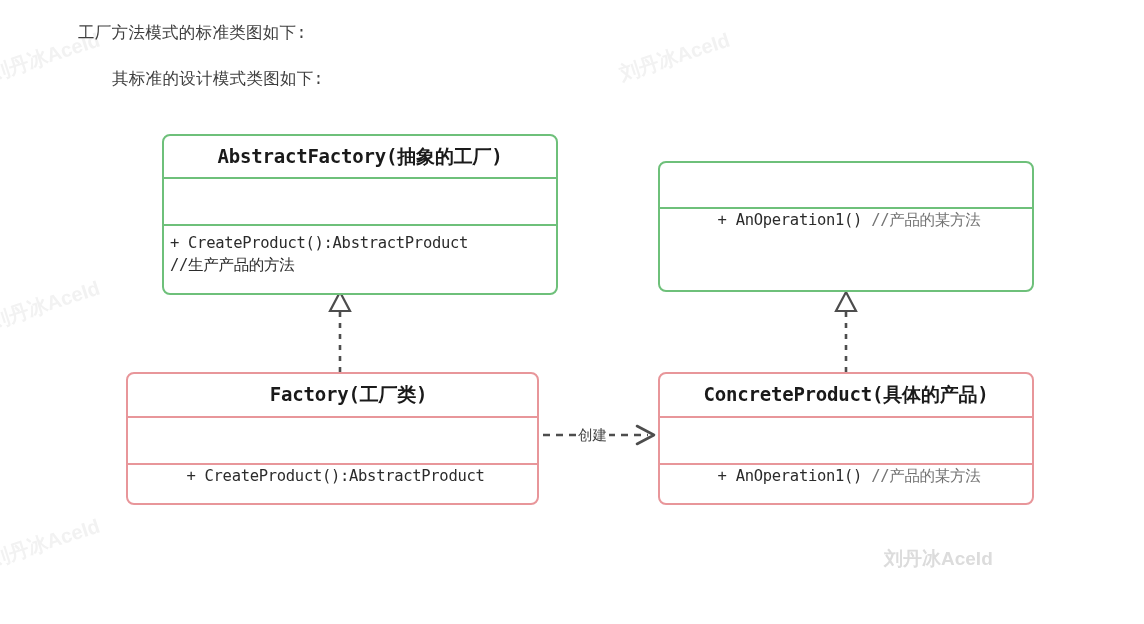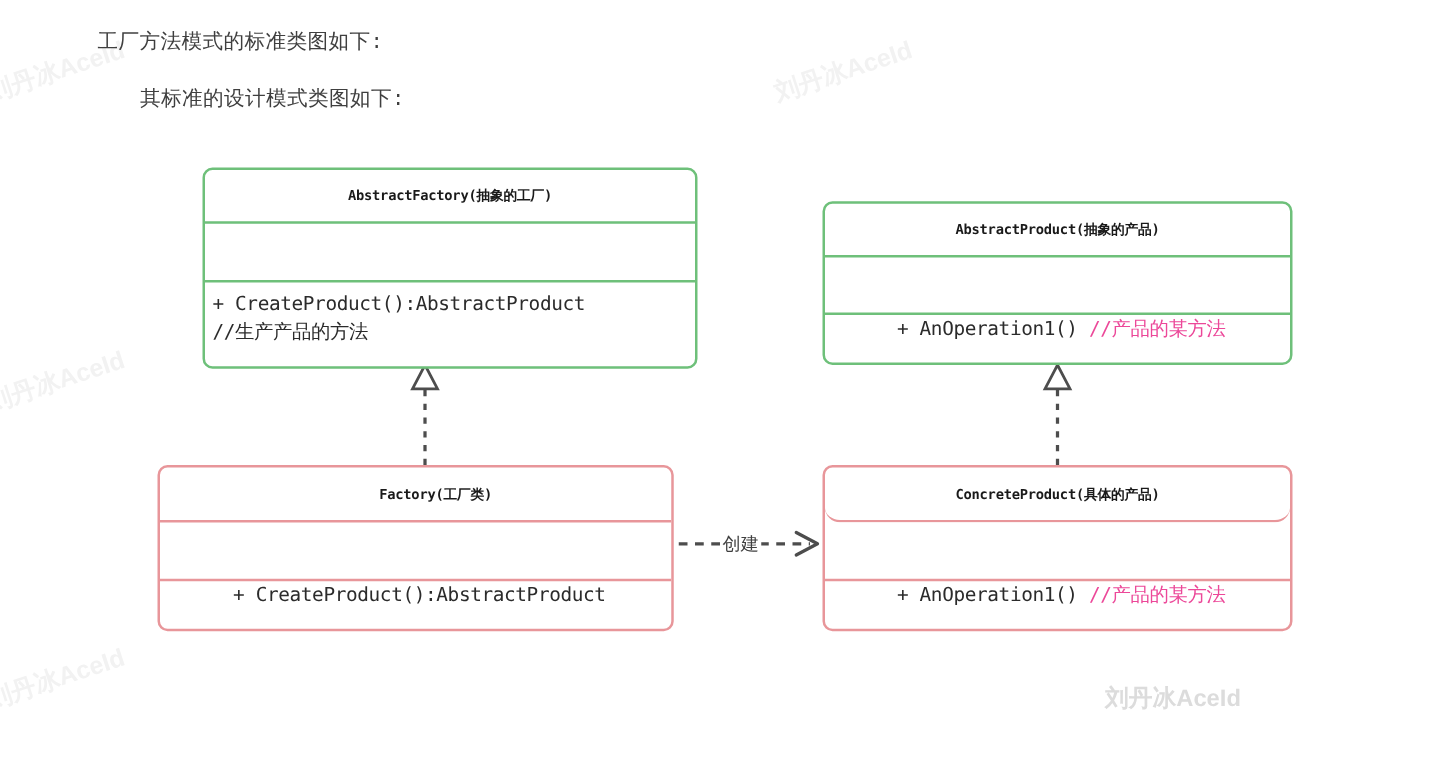--- a/index.html
+++ b/index.html
@@ -66,41 +66,41 @@
     display: flex;
     align-items: center;
   }
   .uml-box.red .uml-compartment { border-bottom-color: #e8969a; }
   .uml-compartment.last { border-bottom: none; }
 
   .uml-title {
     justify-content: center;
     font-family: "DejaVu Sans Mono", monospace;
     font-weight: bold;
-    font-size: 11px;
+    font-size: 19px;
     color: #1a1a1a;
     letter-spacing: -0.2px;
   }
   .uml-attrs { }
   .uml-methods {
     align-items: flex-start;
     padding-top: 6px;
     padding-left: 6px;
     flex-direction: column;
     text-align: right;
   }
   .uml-line {
     font-family: "DejaVu Sans Mono", monospace;
     font-size: 15.5px;
     color: #2b2b2b;
     line-height: 1.45;
     white-space: nowrap;
     letter-spacing: -0.3px;
   }
-  .uml-line .cmt { color: #ec4899; }
+  .uml-line .cmt { color: #737373; }
 
   
   #box-abstract-factory { left: 162px; top: 134px; width: 396px; height: 161px; }
   #box-abstract-factory .c1 { height: 43px; }
   #box-abstract-factory .c2 { height: 47px; }
   #box-abstract-factory .c3 { height: 67px; }
 
   
   #box-abstract-product { left: 658px; top: 161px; width: 376px; height: 131px; }
   #box-abstract-product .c1 { height: 43px; }
@@ -108,21 +108,21 @@
   #box-abstract-product .c3 { height: 38px; padding-top: 0; align-items: center; }
 
   
   #box-factory { left: 126px; top: 372px; width: 413px; height: 133px; }
   #box-factory .c1 { height: 44px; padding-left: 32px; }
   #box-factory .c2 { height: 47px; }
   #box-factory .c3 { height: 38px; padding-top: 0; align-items: center; }
 
   
   #box-concrete-product { left: 658px; top: 372px; width: 376px; height: 133px; }
-  #box-concrete-product .c1 { height: 44px; border-radius: 12px; }
+  #box-concrete-product .c1 { height: 44px; }
   #box-concrete-product .c2 { height: 47px; }
   #box-concrete-product .c3 { height: 38px; padding-top: 0; align-items: center; }
 
   
   .connector { position: absolute; }
   #conn-factory-realizes   { left: 300px; top: 290px; }
   #conn-product-realizes   { left: 810px; top: 288px; }
   #conn-creates            { left: 530px; top: 420px; }
 
   .edge-label {
@@ -173,21 +173,20 @@
 <div class="uml-box" id="box-abstract-factory">
   <div class="uml-compartment uml-title c1">AbstractFactory(抽象的工厂)</div>
   <div class="uml-compartment uml-attrs c2"></div>
   <div class="uml-compartment uml-methods c3 last">
     <div class="uml-line">+ CreateProduct():AbstractProduct</div>
     <div class="uml-line">//生产产品的方法</div>
   </div>
 </div>
 
 <div class="uml-box" id="box-abstract-product">
-  <div class="uml-compartment uml-title c1">AbstractProduct(抽象的产品)</div>
   <div class="uml-compartment uml-attrs c2"></div>
   <div class="uml-compartment uml-methods c3 last">
     <div class="uml-line"><span>+ AnOperation1()</span><span class="cmt"> //产品的某方法</span></div>
   </div>
 </div>
 
 <div class="uml-box red" id="box-factory">
   <div class="uml-compartment uml-title c1">Factory(工厂类)</div>
   <div class="uml-compartment uml-attrs c2"></div>
   <div class="uml-compartment uml-methods c3 last">

